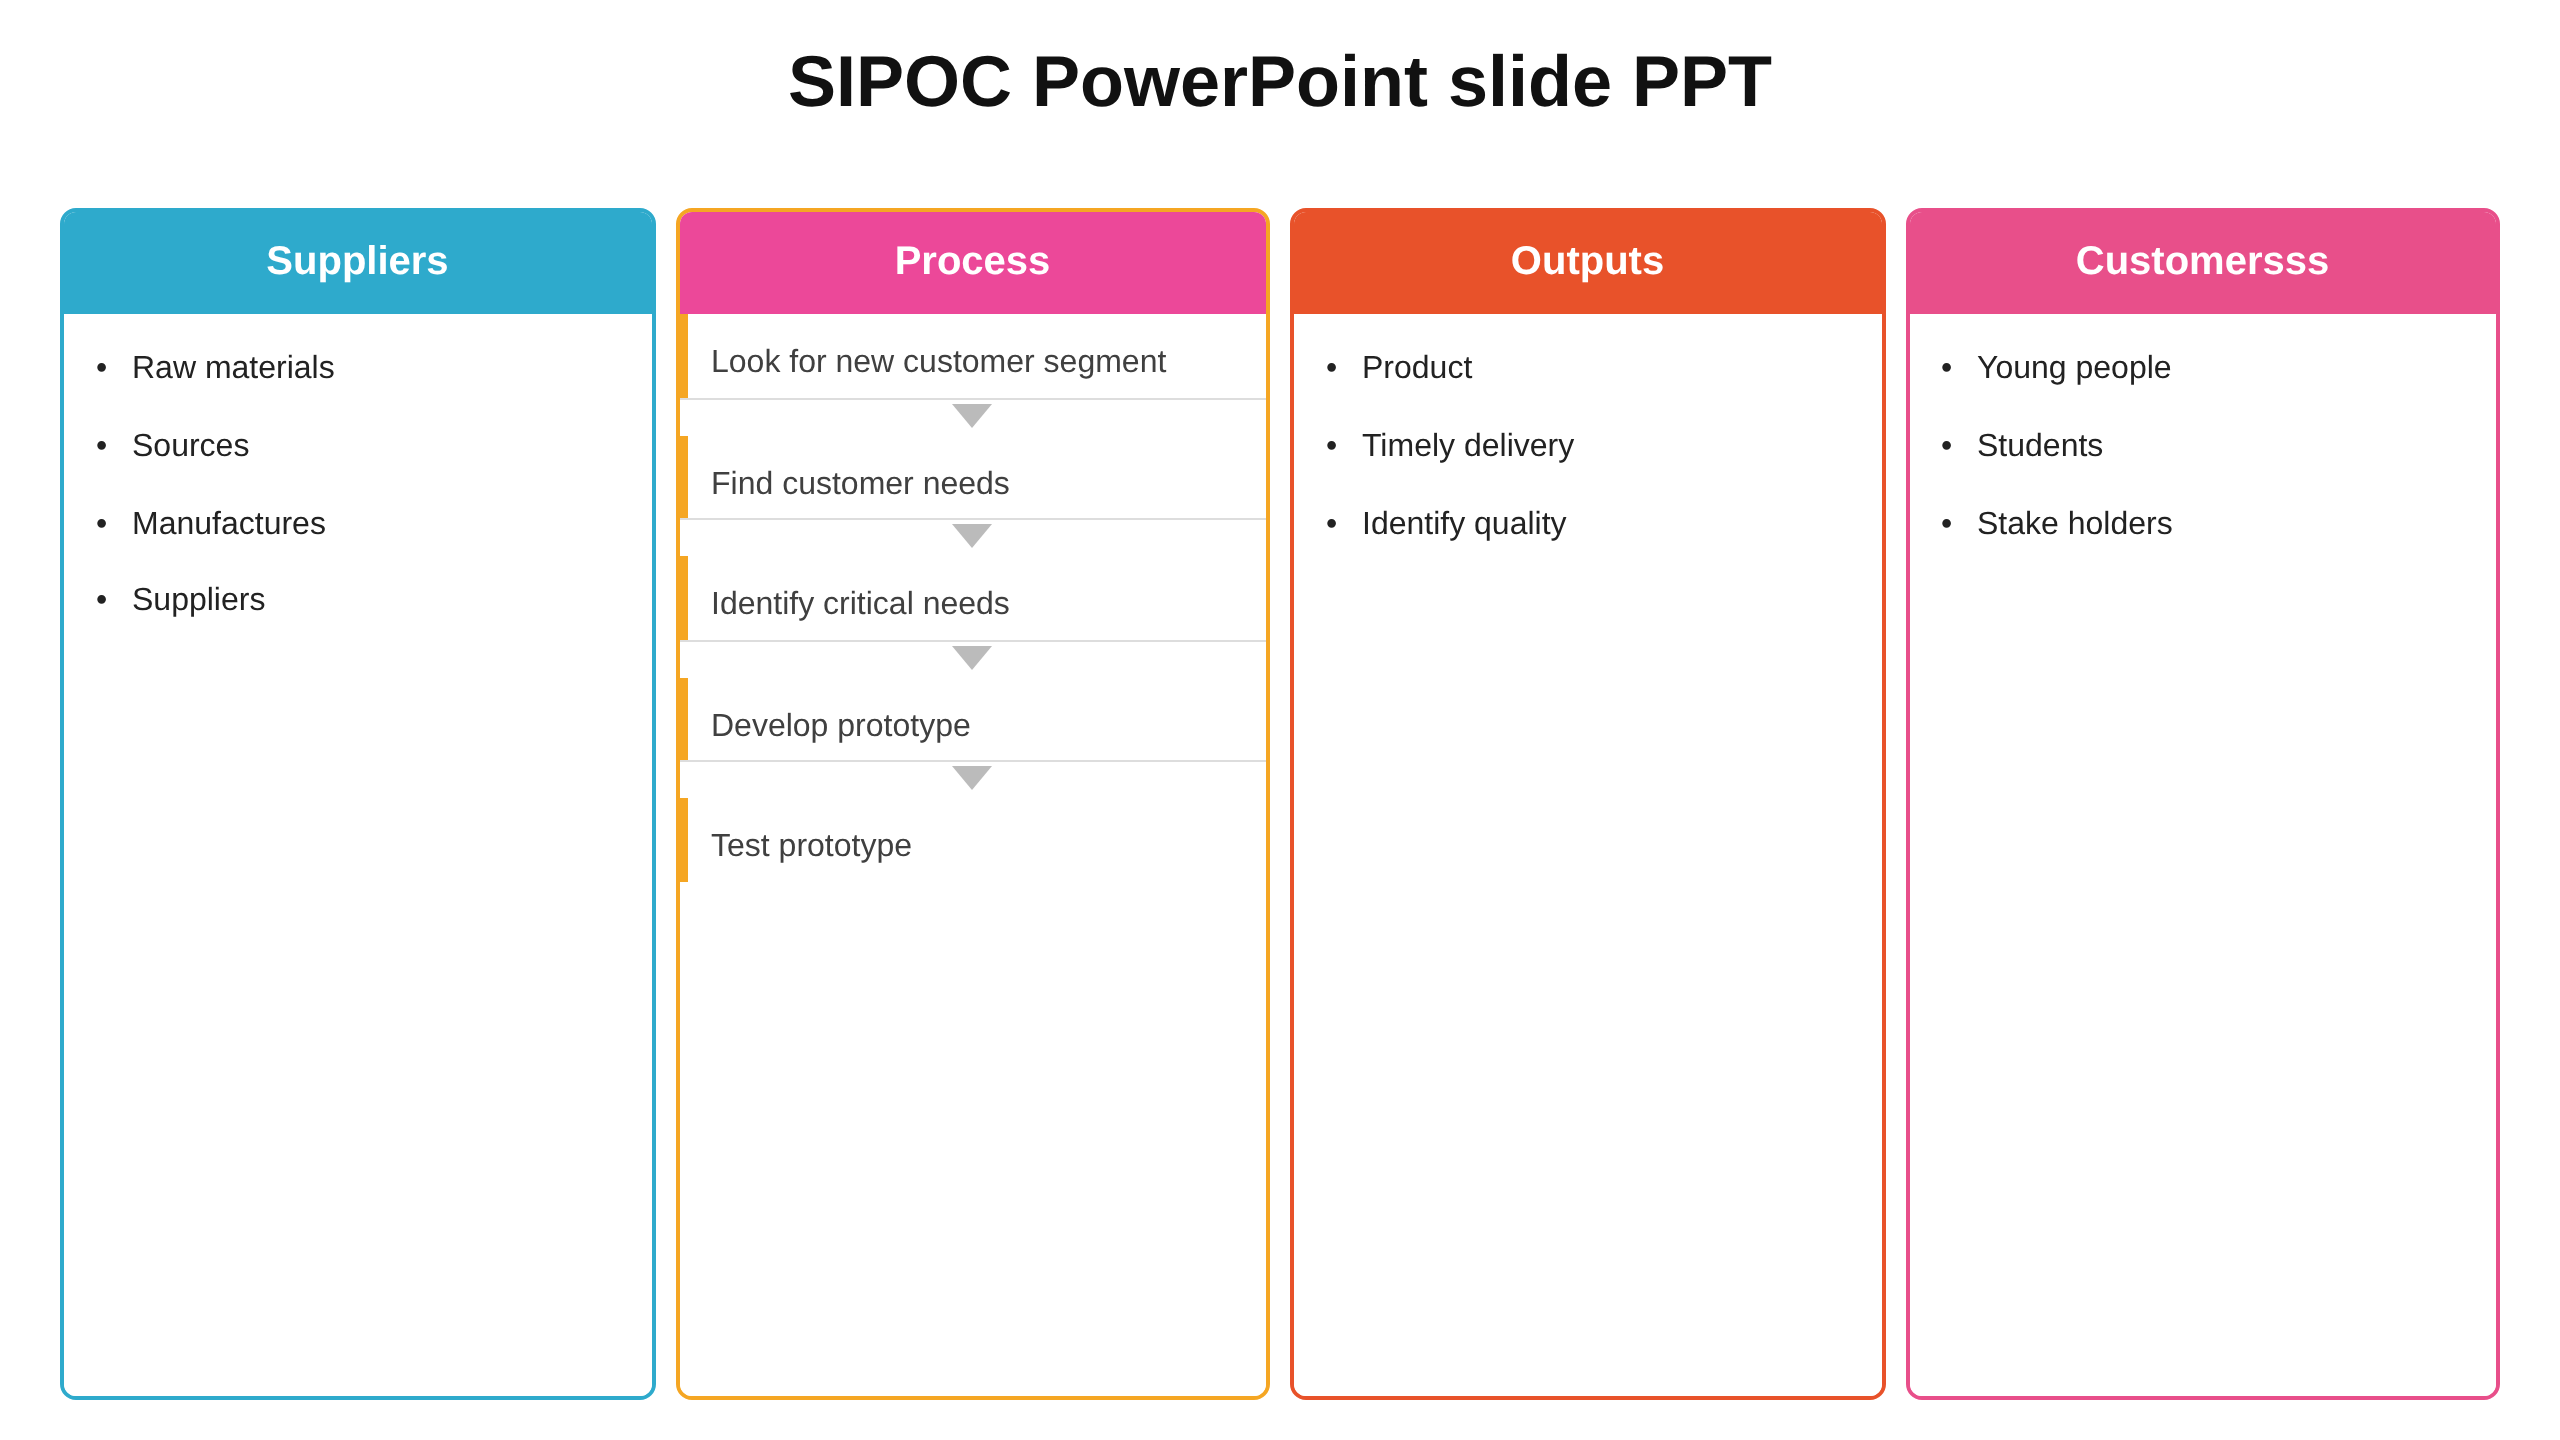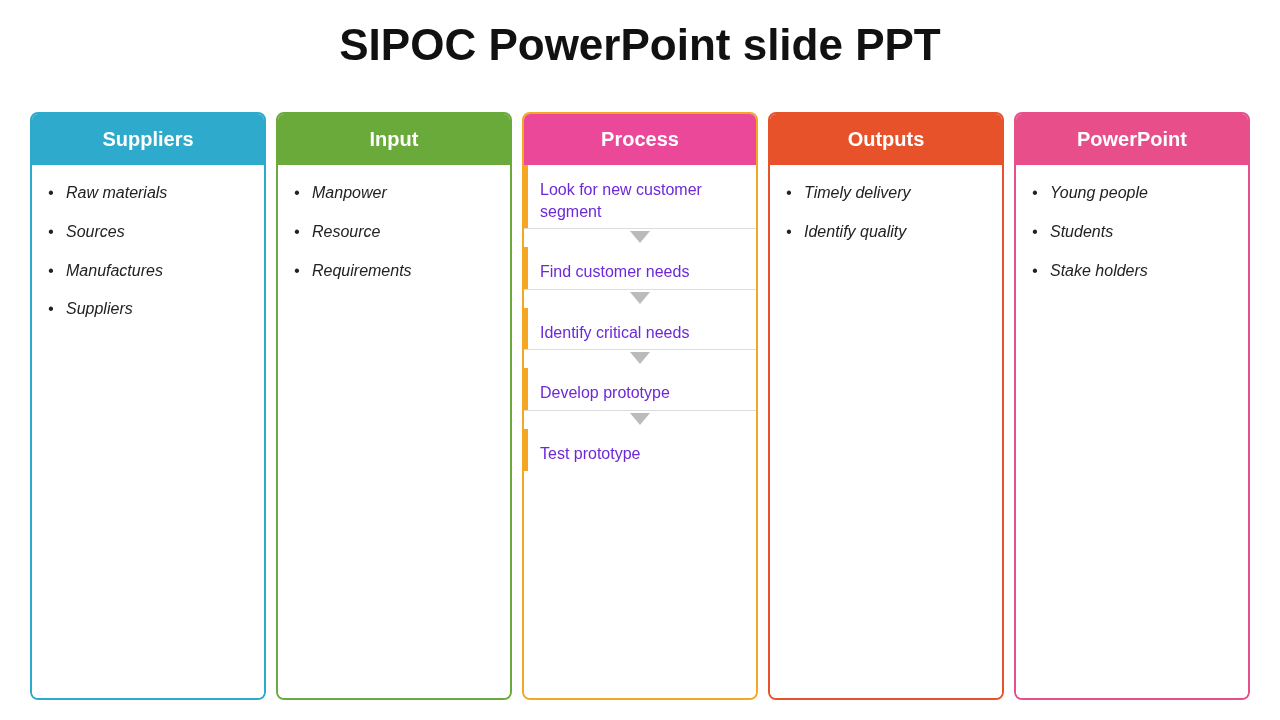--- a/index.html
+++ b/index.html
@@ -8,21 +8,21 @@
       font-family: 'Arial', sans-serif;
       width: 1280px;
       height: 720px;
       overflow: hidden;
       display: flex;
       flex-direction: column;
       align-items: center;
       padding: 20px 30px 20px 30px;
     }
     .page-title {
-      font-size: 44px;
+      font-size: 36px;
       font-weight: bold;
       color: #111;
       margin-bottom: 18px;
       text-align: right;
     }
     .sipoc-table {
       display: flex;
       flex-direction: row;
       width: 100%;
       flex: 1;
@@ -61,21 +61,20 @@
     
     .col-outputs { border-color: #e8522a; }
     .col-outputs .column-header { background: #e8522a; }
     
     .col-customers { border-color: #e84f8a; }
     .col-customers .column-header { background: #e84f8a; }
 
     .bullet-list {
       list-style: none;
       padding: 0;
-      font-style: italic;
     }
     .bullet-list li {
       position: relative;
       padding-left: 18px;
       font-size: 16px;
       color: #222;
       margin-bottom: 18px;
       line-height: 1.3;
     }
     .bullet-list li::before {
@@ -90,21 +89,21 @@
     
     .process-body {
       padding: 0;
       display: flex;
       flex-direction: column;
     }
     .process-step {
       border-bottom: 1.5px solid #ddd;
       padding: 14px 16px 6px 16px;
       font-size: 16px;
-      color: #6d28d9;
+      color: #404040;
       position: relative;
       line-height: 1.35;
     }
     .process-step:last-child {
       border-bottom: none;
     }
     .arrow-down {
       display: flex;
       justify-content: center;
       align-items: center;
@@ -142,30 +141,20 @@
     <div class="column-body">
       <ul class="bullet-list">
         <li>Raw materials</li>
         <li>Sources</li>
         <li>Manufactures</li>
         <li>Suppliers</li>
       </ul>
     </div>
   </div>
 
-  <div class="column col-input">
-    <div class="column-header">Input</div>
-    <div class="column-body">
-      <ul class="bullet-list">
-        <li>Manpower</li>
-        <li>Resource</li>
-        <li>Requirements</li>
-      </ul>
-    </div>
-  </div>
 
   <div class="column col-process">
     <div class="column-header">Process</div>
     <div class="column-body process-body">
       <div class="process-step">
         <div class="process-left-bar"></div>
         <span>Look for new customer segment</span>
       </div>
       <div class="arrow-down"></div>
       <div class="process-step">
@@ -187,28 +176,29 @@
         <div class="process-left-bar"></div>
         <span>Test prototype</span>
       </div>
     </div>
   </div>
 
   <div class="column col-outputs">
     <div class="column-header">Outputs</div>
     <div class="column-body">
       <ul class="bullet-list">
+        <li>Product</li>
         <li>Timely delivery</li>
         <li>Identify quality</li>
       </ul>
     </div>
   </div>
 
   <div class="column col-customers">
-    <div class="column-header">PowerPoint</div>
+    <div class="column-header">Customersss</div>
     <div class="column-body">
       <ul class="bullet-list">
         <li>Young people</li>
         <li>Students</li>
         <li>Stake holders</li>
       </ul>
     </div>
   </div>
 
 </div>

